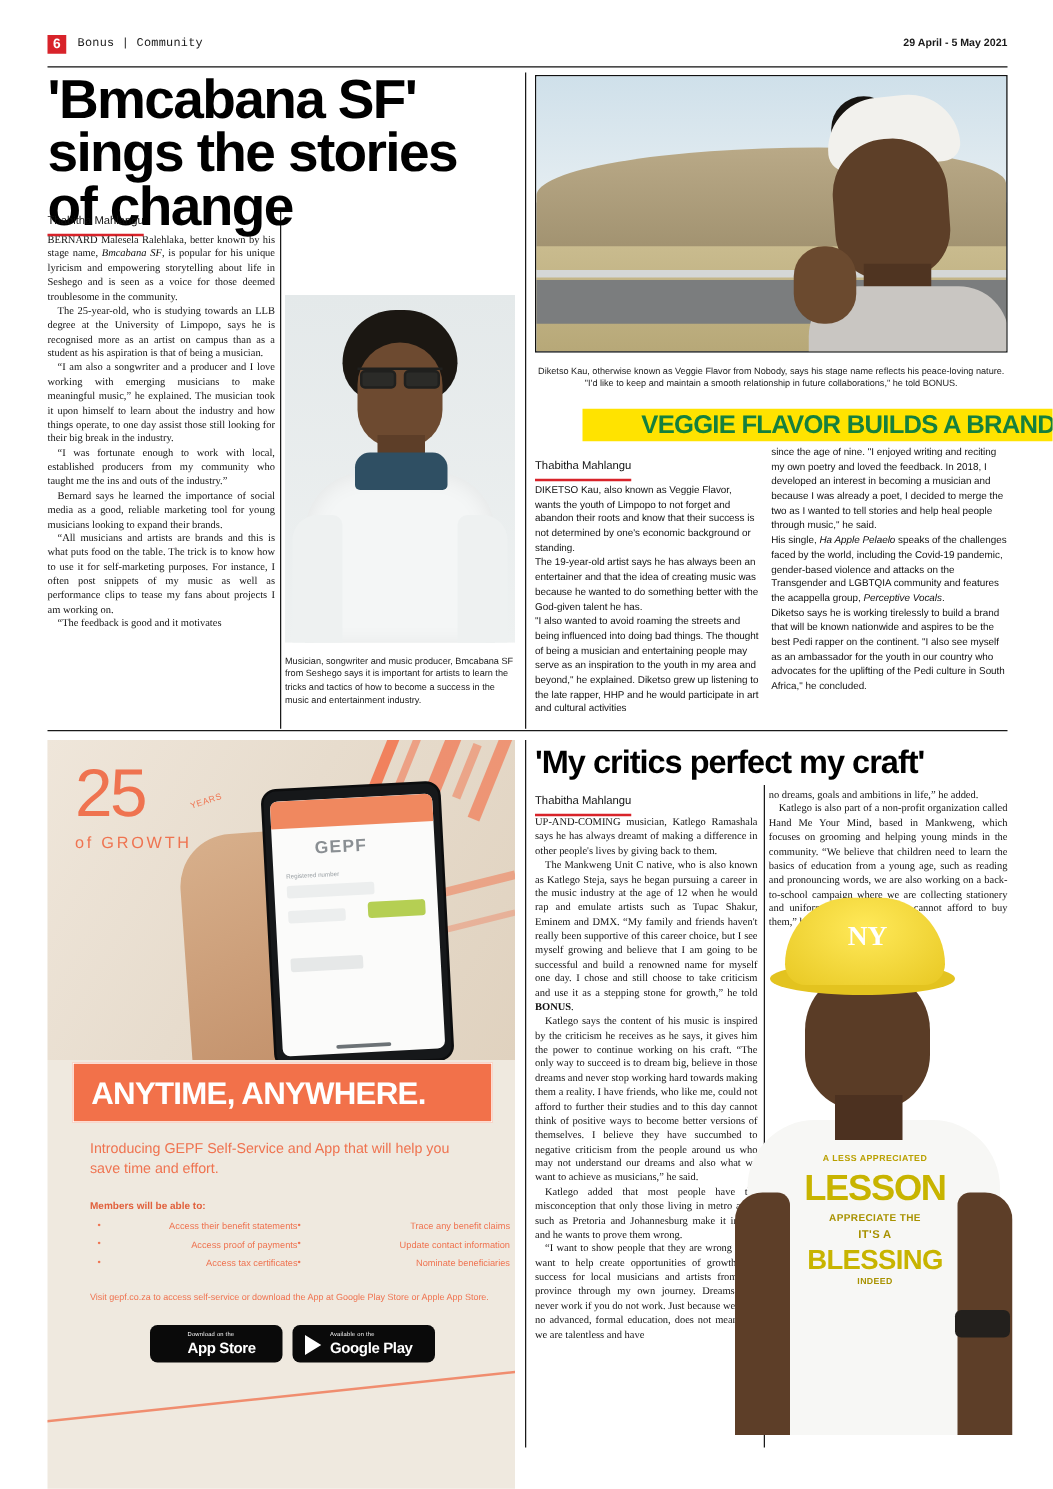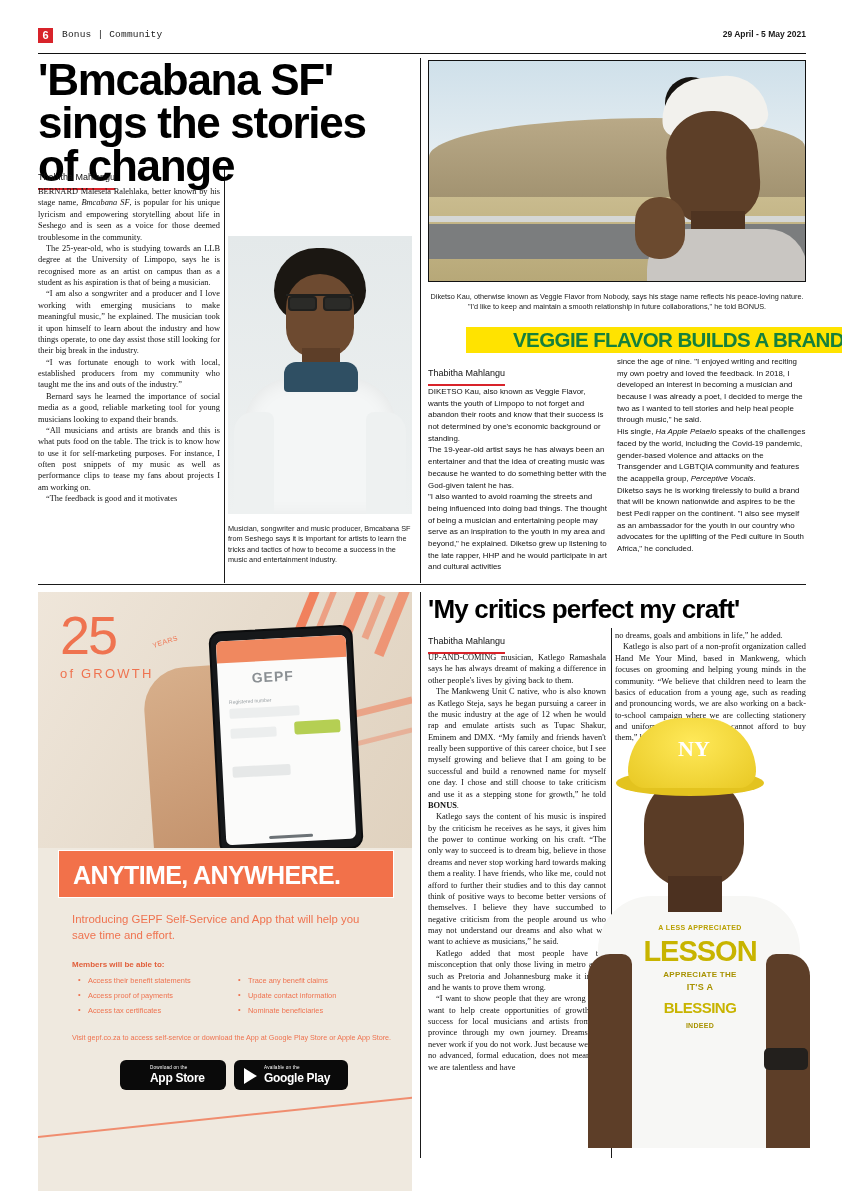--- a/index.html
+++ b/index.html
@@ -178,21 +178,21 @@
   .ph-katlego .arm-r { position:absolute; right:0px; top:236px; width:44px; height:194px; background:#5d3e28; border-radius:10px 22px 0 0;}
   .ph-katlego .watch { position:absolute; right:2px; top:330px; width:44px; height:22px; background:#23201d; border-radius:5px; }
   .ph-katlego .tee-line {
     position:absolute; left:34px; width:156px; text-align:center;
     font-family:"Liberation Sans", sans-serif; font-weight:bold; color:#c8b400;
   }
   .ph-katlego .tl1 { top:206px; font-size:7px; letter-spacing:.4px; color:#b9a000; }
   .ph-katlego .tl2 { top:218px; font-size:29px; line-height:30px; letter-spacing:-1px; }
   .ph-katlego .tl3 { top:252px; font-size:8px; letter-spacing:.3px; color:#a89200; }
   .ph-katlego .tl4 { top:264px; font-size:9px; letter-spacing:.3px; color:#a89200; }
-  .ph-katlego .tl5 { top:278px; font-size:15px; line-height:24px; letter-spacing:-.5px; }
+  .ph-katlego .tl5 { top:278px; font-size:22px; line-height:24px; letter-spacing:-.5px; }
   .ph-katlego .tl6 { top:304px; font-size:7px; letter-spacing:.3px; color:#a89200; }
 
   
   .ad {
     position: absolute; left: 38px; top: 592px; width: 374px; height: 728px;
     background: #efe9df; overflow: hidden;
   }
   .ad .hero { position:absolute; left:0; top:0; width:374px; height:256px; background: linear-gradient(120deg,#efe6da 0%,#e7dccd 45%,#e0d2bf 100%); overflow:hidden; }
   .ad .hero .streak { position:absolute; background:#f2714a; opacity:.85; }
   .ad .hero .s1 { left:262px; top:-10px; width:9px; height:70px; transform: rotate(22deg); }
@@ -245,21 +245,21 @@
   .ad .mlabel {
     position:absolute; left:34px; top:368px;
     color:#e1603c; font-family:"Liberation Sans", sans-serif;
     font-weight:bold; font-size:8px;
   }
   .ad ul.blist {
     position:absolute; list-style:none; margin:0; padding:0;
     color:#ef7350; font-family:"Liberation Sans", sans-serif;
     font-size:7.4px; line-height:2.0;
   }
-  .ad ul.blist li { position:relative; padding-left:10px; }
+  .ad ul.blist li { position:relative; padding-left:10px;text-align:right; }
   .ad ul.blist li:before { content:"•"; position:absolute; left:0; top:-1px; }
   .ad .blist-a { left:40px; top:382px; width:160px; }
   .ad .blist-b { left:200px; top:382px; width:170px; }
   .ad .visit {
     position:absolute; left:34px; top:440px; width:320px;
     color:#ef7350; font-family:"Liberation Sans", sans-serif;
     font-size:7.2px; line-height:1.55;
   }
   .ad .store { position:absolute; background:#0a0a0a; border-radius:6px; height:30px; }
   .ad .store-a { left:82px; top:468px; width:106px; }

